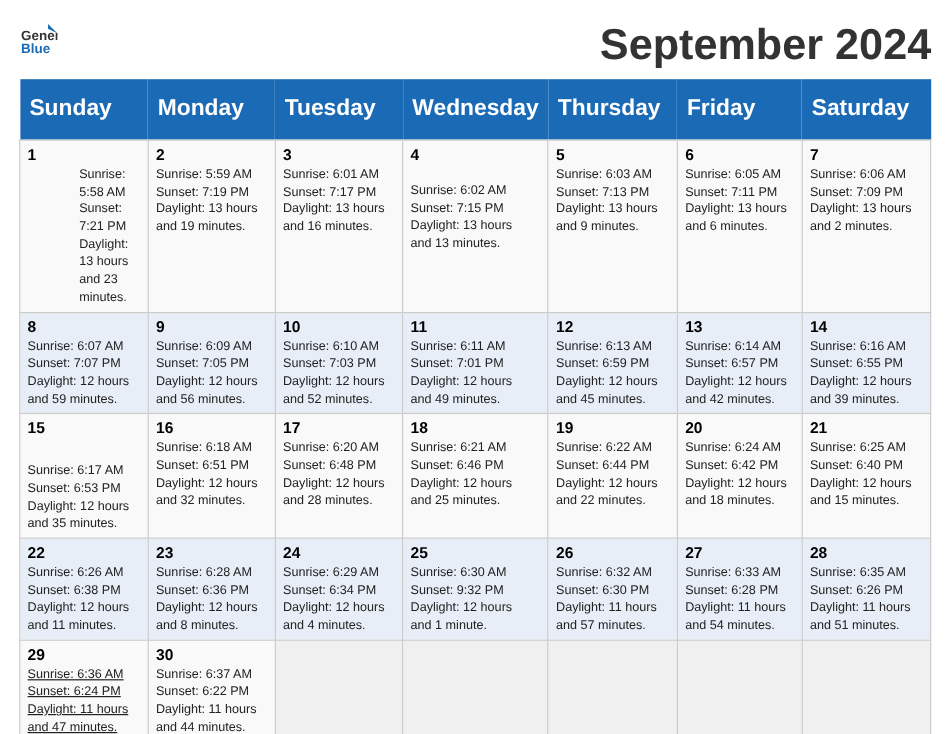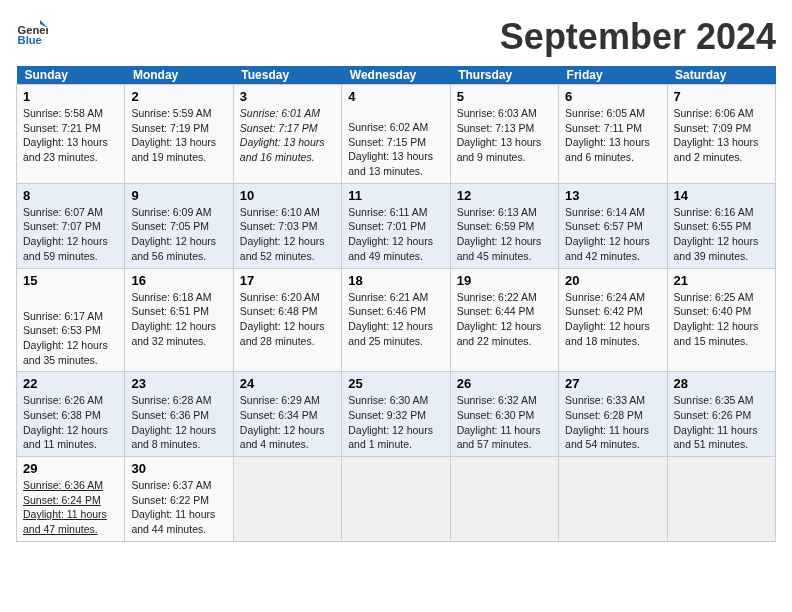--- a/index.html
+++ b/index.html
@@ -40,22 +40,22 @@
     }
     table {
       width: 100%;
       border-collapse: collapse;
       font-size: 11px;
     }
     thead tr th {
       background-color: #1a6ab5;
       color: #fff;
       text-align: left;
-      padding: 2px 8px;
-      font-size: 12px;
+      padding: 14px 8px;
+      font-size: 19px;
       font-weight: bold;
     }
     tbody tr td {
       border: 1px solid #ccc;
       vertical-align: top;
       padding: 4px 6px;
       width: calc(100% / 7);
       min-height: 70px;
       background: #fff;
     }
@@ -105,35 +105,35 @@
         <th>Wednesday</th>
         <th>Thursday</th>
         <th>Friday</th>
         <th>Saturday</th>
       </tr>
   </thead>
   <tbody id="calendar-body">
       <tr>
         <td>
           <span class="day-num">1</span>
-          <div class="cell-text" style="white-space: pre-line;">Sunrise: 5:58 AM
+          <div class="cell-text" style="white-space: pre-line; margin-left: 43px;">Sunrise: 5:58 AM
 Sunset: 7:21 PM
 Daylight: 13 hours
 and 23 minutes.</div>
         </td>
         <td>
           <span class="day-num">2</span>
           <div class="cell-text" style="white-space: pre-line;">Sunrise: 5:59 AM
 Sunset: 7:19 PM
 Daylight: 13 hours
 and 19 minutes.</div>
         </td>
         <td>
           <span class="day-num">3</span>
-          <div class="cell-text" style="white-space: pre-line; font-style: italic;">Sunrise: 6:01 AM
+          <div class="cell-text" style="white-space: pre-line;">Sunrise: 6:01 AM
 Sunset: 7:17 PM
 Daylight: 13 hours
 and 16 minutes.</div>
         </td>
         <td>
           <span class="day-num">4</span>
           <div class="cell-text" style="white-space: pre-line; margin-top: 16px;">Sunrise: 6:02 AM
 Sunset: 7:15 PM
 Daylight: 13 hours
 and 13 minutes.</div>

